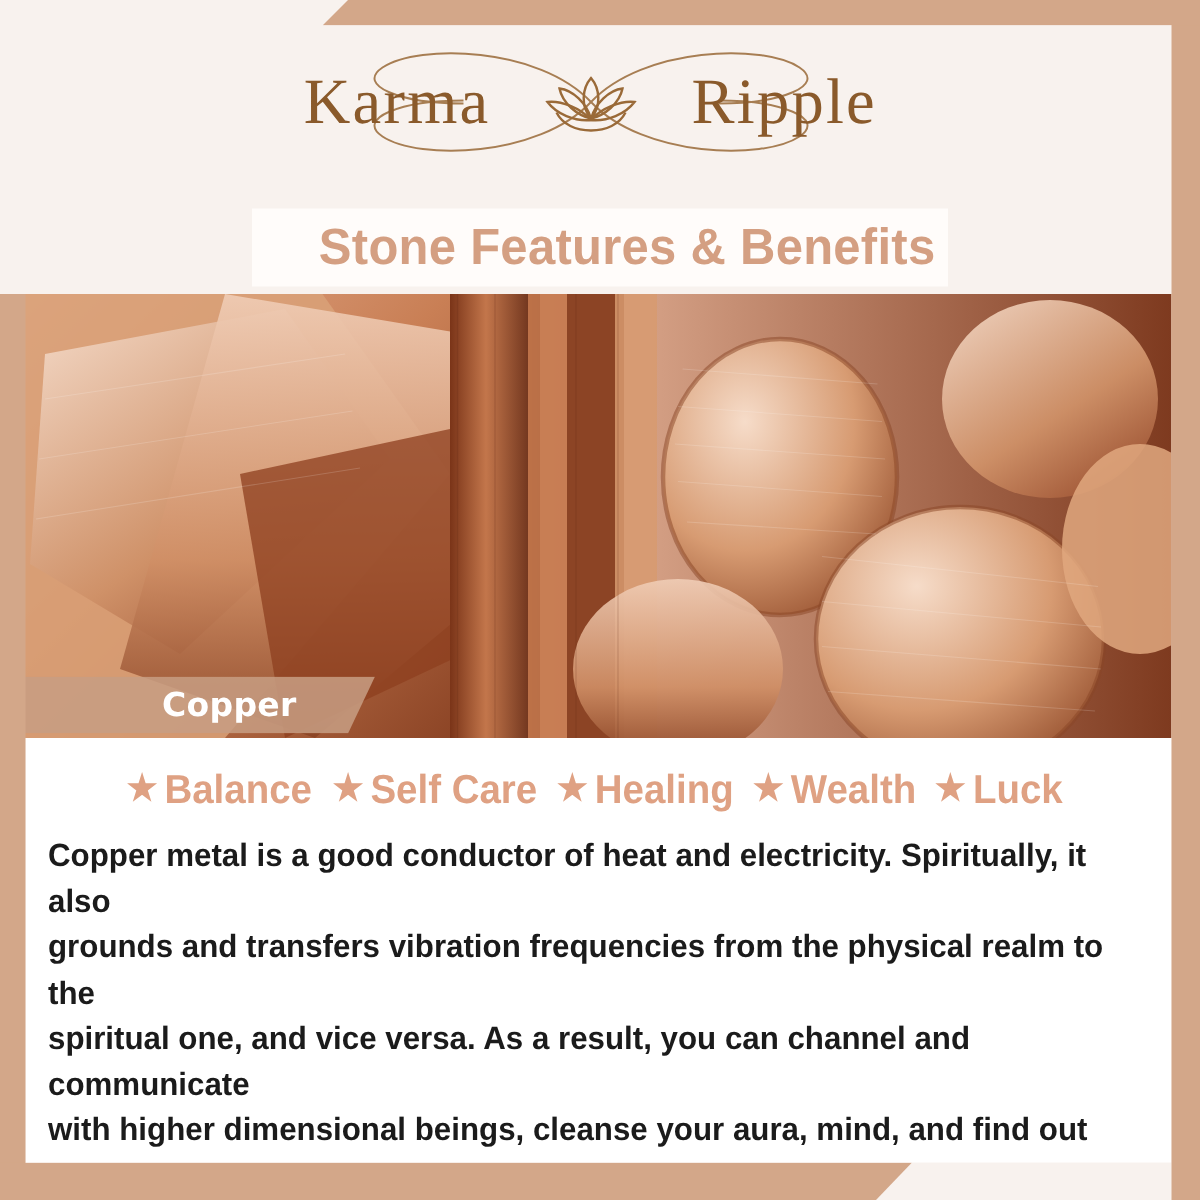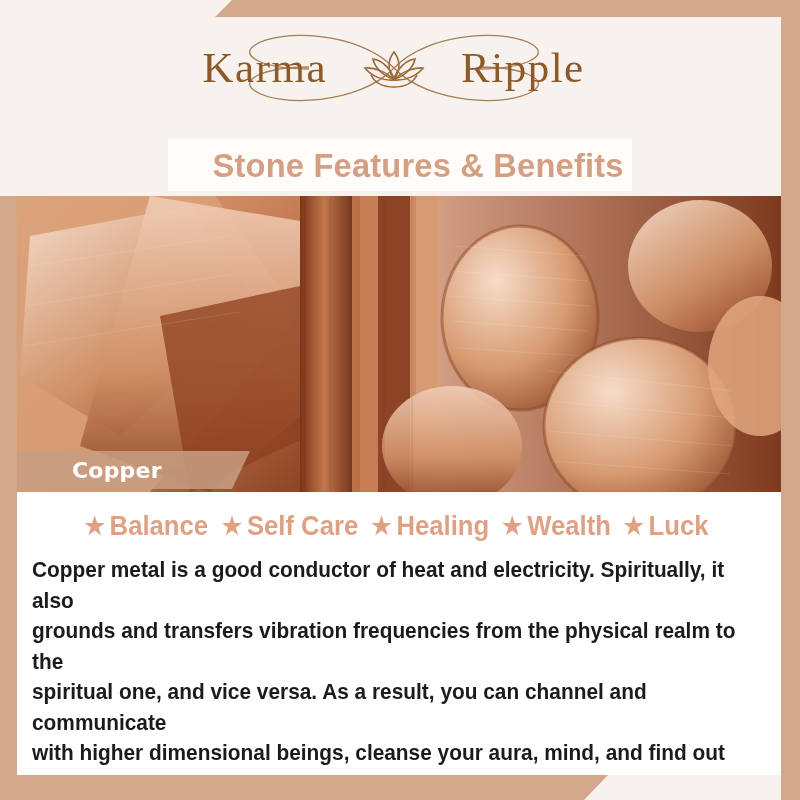--- a/index.html
+++ b/index.html
@@ -73,21 +73,21 @@
   .photo svg{display:block;width:100%;height:100%;}
 
   .caption{
     position:absolute;left:0;top:451px;width:250px;height:38px;
     background:rgba(199,157,130,.86);
     clip-path:polygon(0 0, 100% 0, calc(100% - 18px) 100%, 0 100%);
     display:flex;align-items:center;z-index:4;
   }
   .caption-text{
     color:#ffffff;font-weight:bold;font-size:22px;
-    margin-left:72px;letter-spacing:.2px;
+    margin-left:108px;letter-spacing:.2px;
     font-family:"DejaVu Sans", sans-serif;
     text-align:center;
   }
 
   
   .card{
     position:absolute;top:492px;left:17px;width:764px;height:283px;
     background:#ffffff;z-index:3;
   }
   .benefits{

